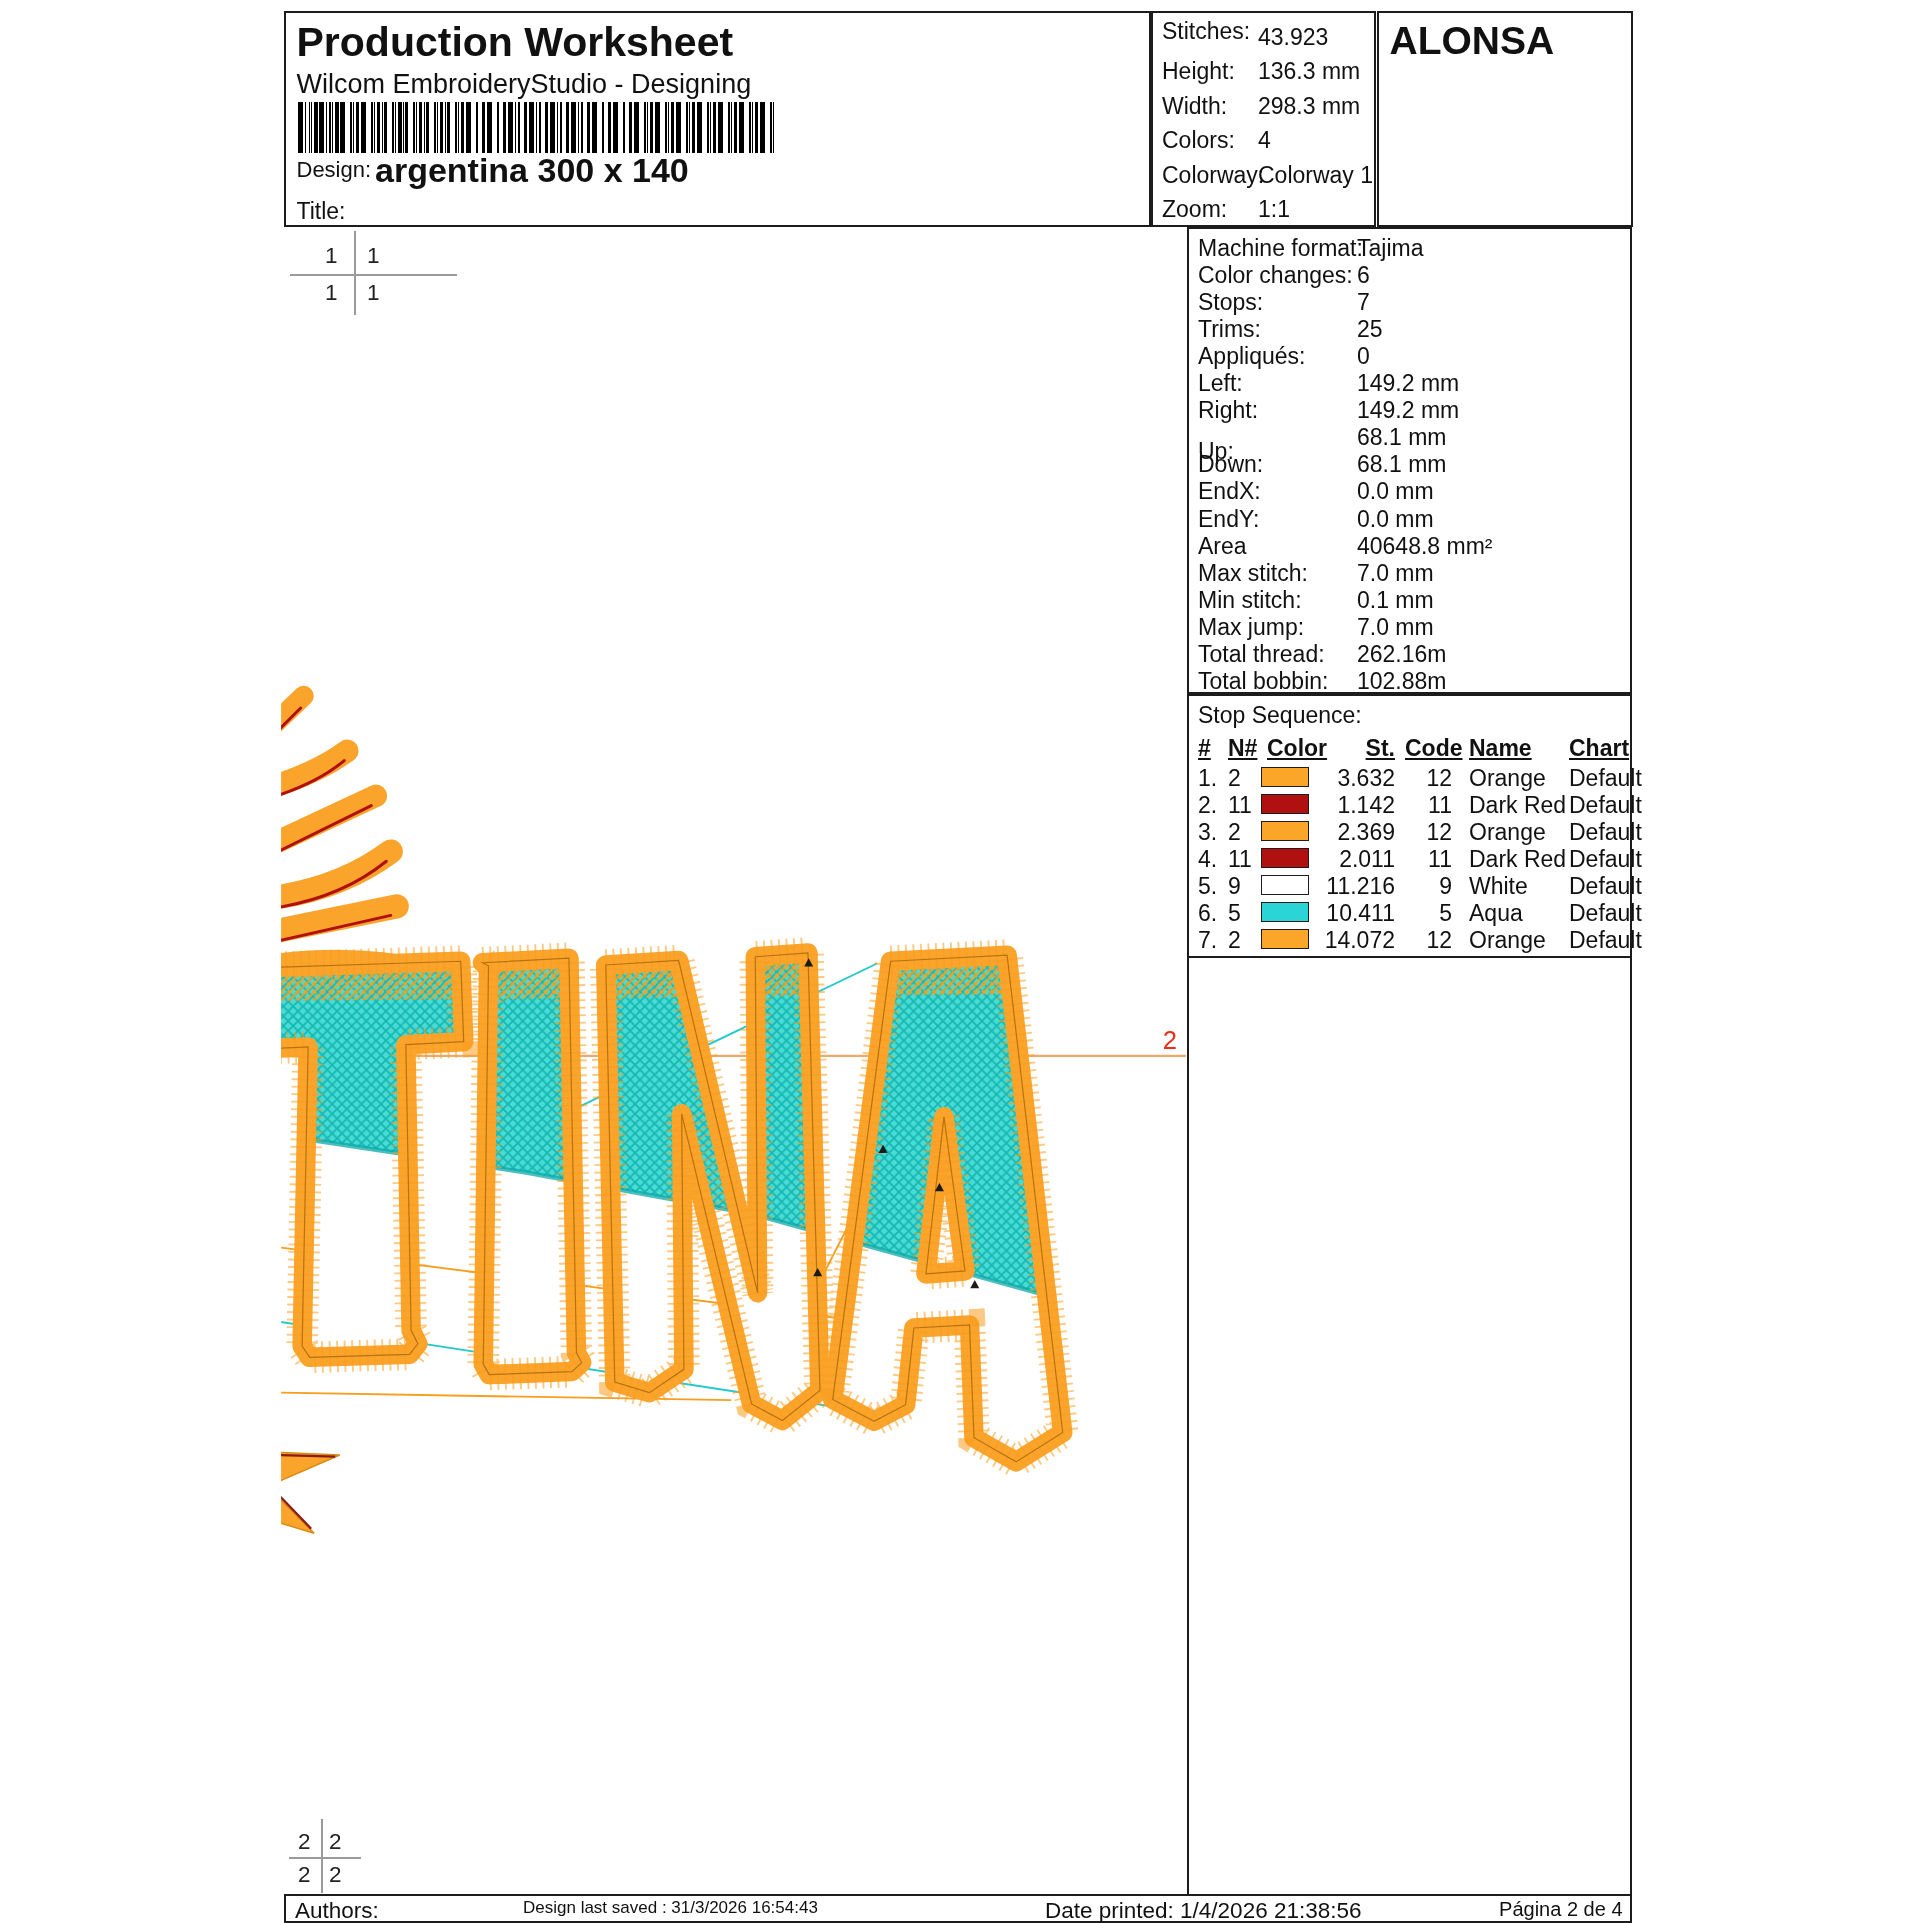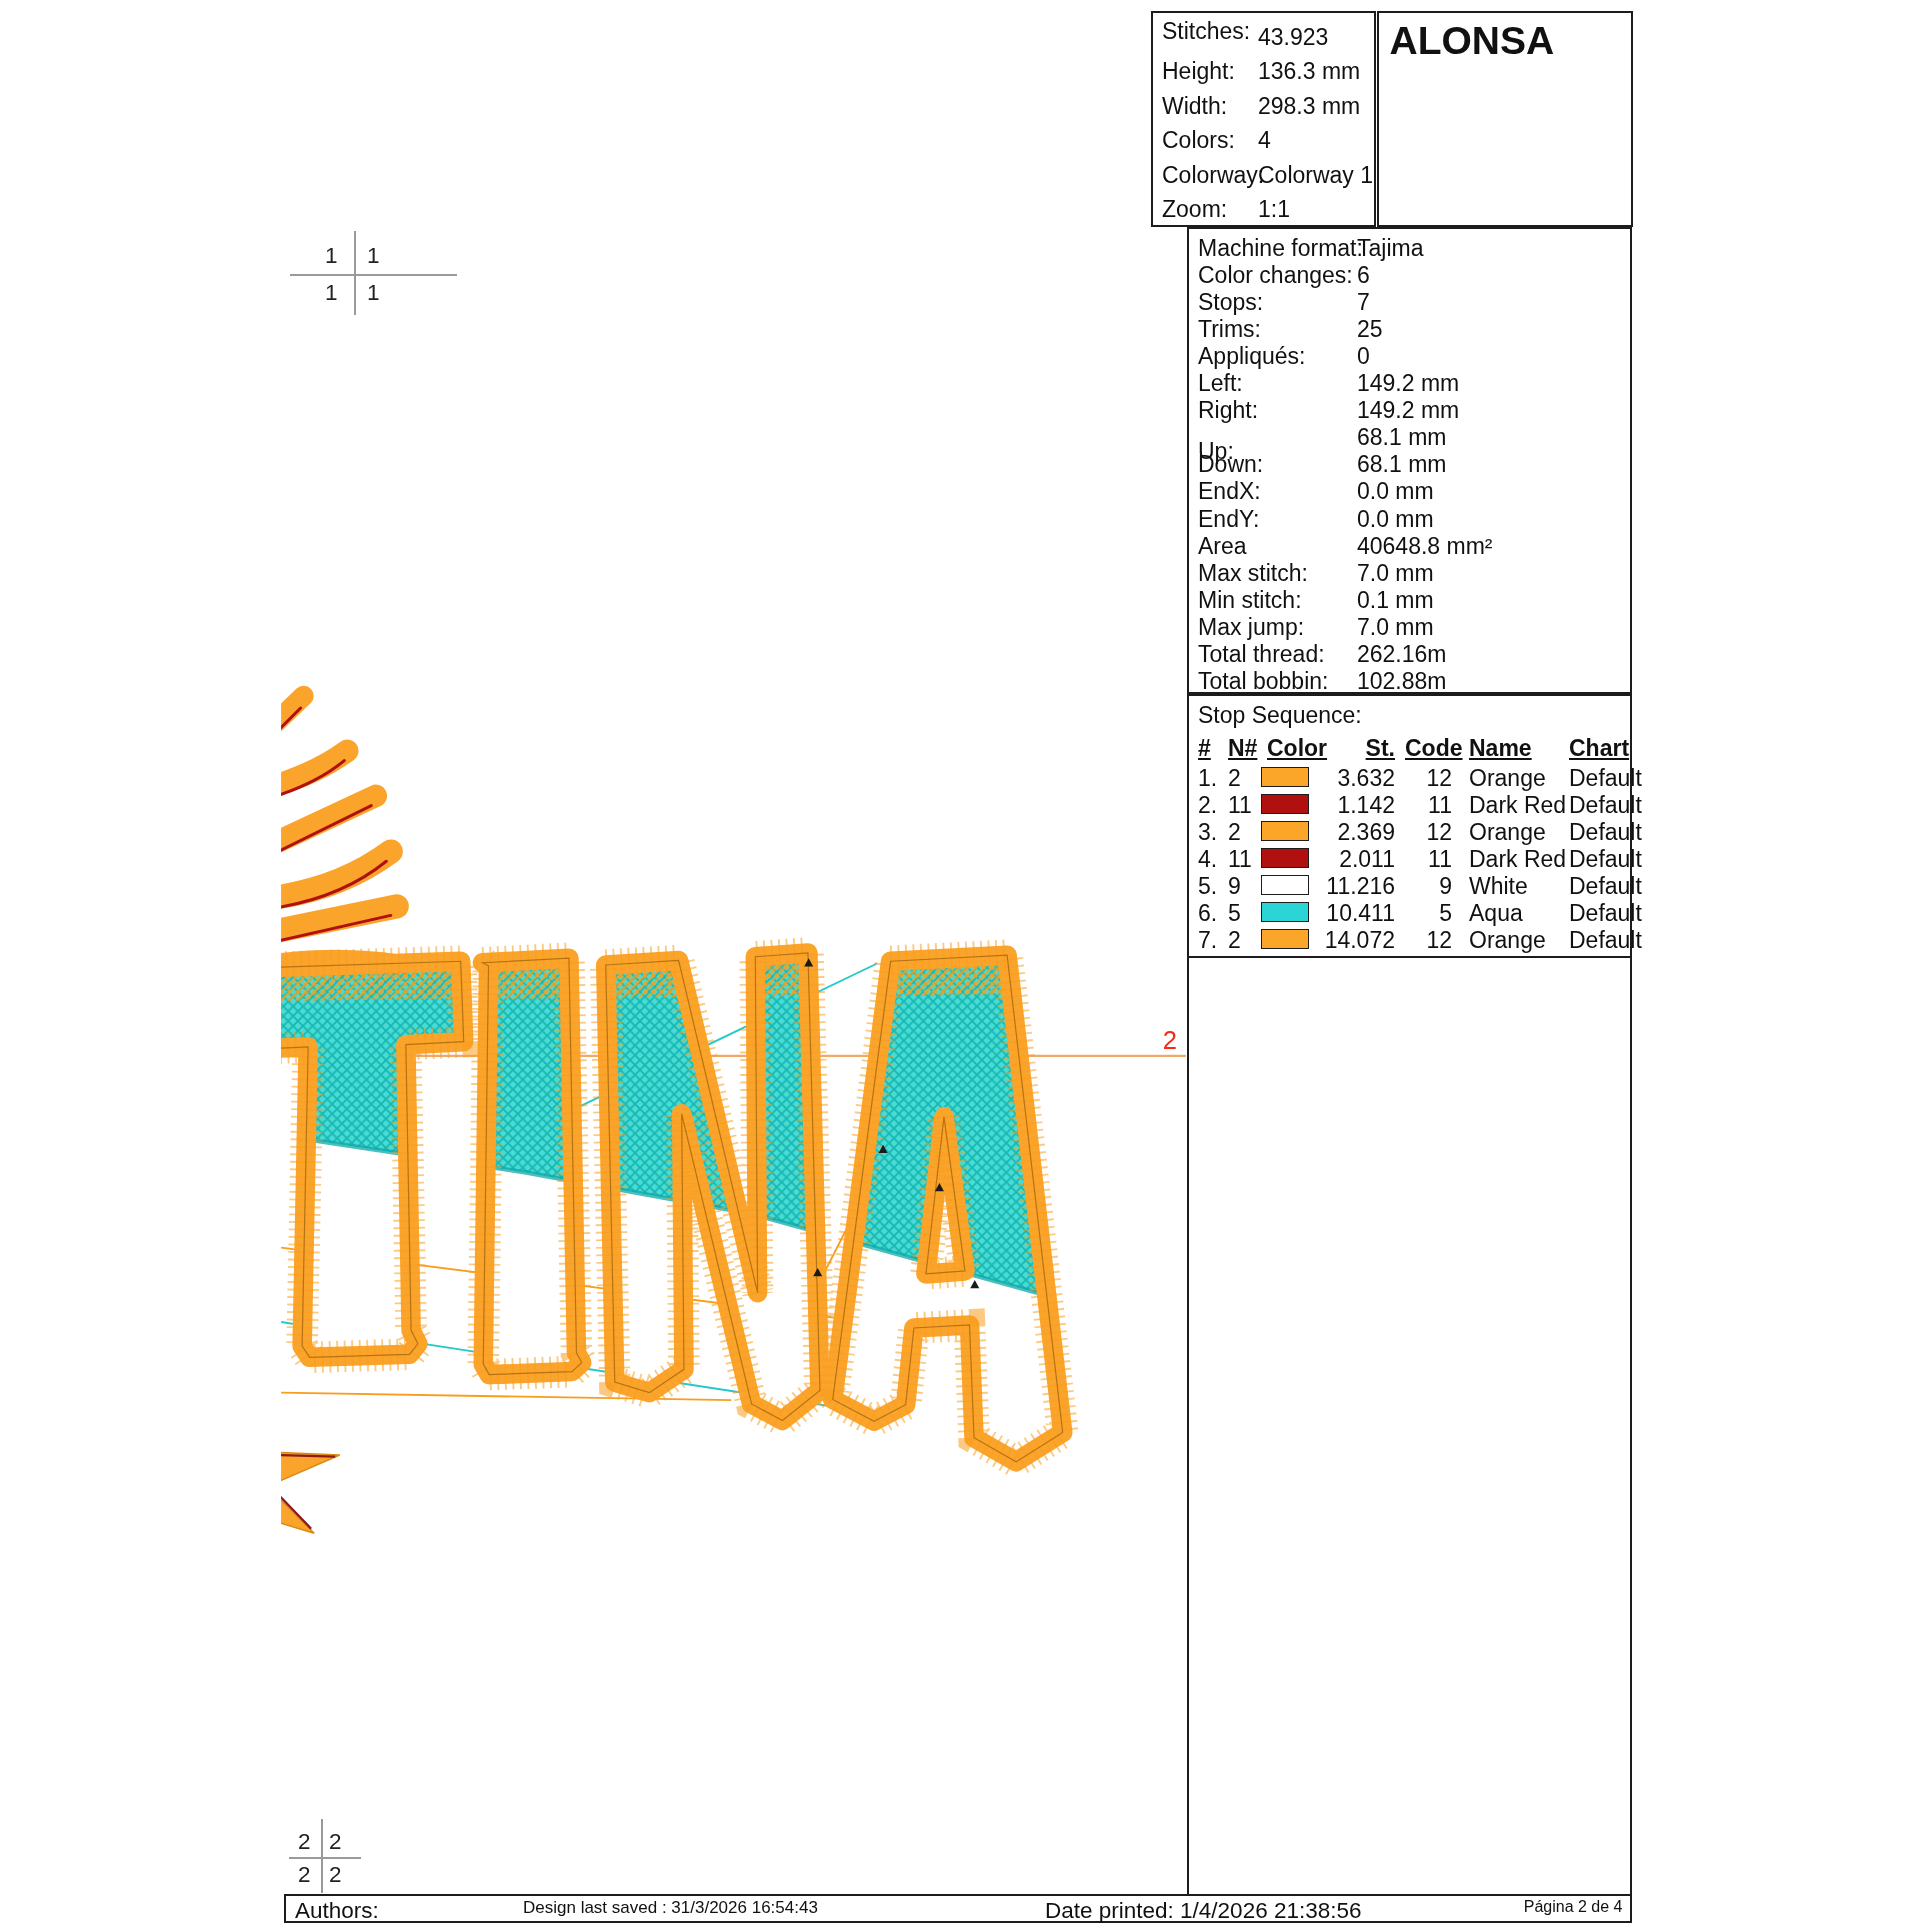--- a/index.html
+++ b/index.html
@@ -137,20 +137,28 @@
   </div>
   <div>
     <div class="crossline" style="left:321px;top:1819px;width:1.5px;height:74px;"></div>
     <div class="crossline" style="left:289px;top:1857px;width:72px;height:1.5px;"></div>
     <span class="regnum" style="left:298px;top:1829px;">2</span>
     <span class="regnum" style="left:329px;top:1829px;">2</span>
     <span class="regnum" style="left:298px;top:1862px;">2</span>
     <span class="regnum" style="left:329px;top:1862px;">2</span>
   </div>
 
+  <div class="box" style="left:284px;top:11.3px;width:867px;height:216px;">
+    <div class="lbl t-bold" style="left:10.5px;top:6px;font-size:41px;">Production Worksheet</div>
+    <div class="lbl" style="left:10.5px;top:56px;font-size:27px;">Wilcom EmbroideryStudio - Designing</div>
+    <div class="barcode" style="left:12px;top:89px;width:478px;height:51px;"></div>
+    <div class="lbl" style="left:10.5px;top:144px;font-size:22px;">Design:</div>
+    <div class="lbl t-bold" style="left:89px;top:138px;font-size:34px;">argentina 300 x 140</div>
+    <div class="lbl" style="left:10.5px;top:185px;font-size:23px;">Title:</div>
+  </div>
 
   <div class="box" style="left:1151px;top:11.3px;width:225px;height:216px;">
     <div class="row-label" style="left:9px;top:5px;">Stitches:</div>
     <div class="row-label" style="left:105px;top:10.5px;">43.923</div>
     <div class="row-label" style="left:9px;top:45px;">Height:</div>
     <div class="row-label" style="left:105px;top:45px;">136.3 mm</div>
     <div class="row-label" style="left:9px;top:80px;">Width:</div>
     <div class="row-label" style="left:105px;top:80px;">298.3 mm</div>
     <div class="row-label" style="left:9px;top:114px;">Colors:</div>
     <div class="row-label" style="left:105px;top:114px;">4</div>
@@ -276,17 +284,17 @@
       <div class="row-label" style="left:380px;top:231px;">Default</div>
     </div>
   </div>
 
   <div class="abs" style="left:1187px;top:958px;width:445px;height:936px;border-left:2.3px solid #1c1c1c;border-right:2.3px solid #1c1c1c;box-sizing:border-box;"></div>
 
   <div class="box" style="left:284px;top:1894px;width:1348px;height:28.6px;">
     <div class="lbl" style="left:9px;top:2.3px;font-size:22.5px;">Authors:</div>
     <div class="lbl" style="left:237px;top:2.3px;font-size:17px;">Design last saved : 31/3/2026 16:54:43</div>
     <div class="lbl" style="left:759px;top:2.3px;font-size:22.5px;">Date printed: 1/4/2026 21:38:56</div>
-    <div class="lbl" style="right:7.5px;top:2.3px;font-size:16px;">Página 2 de 4</div>
+    <div class="lbl" style="right:7.5px;top:2.3px;font-size:20px;">Página 2 de 4</div>
   </div>
 
 </div>
 
 
 </body></html>

